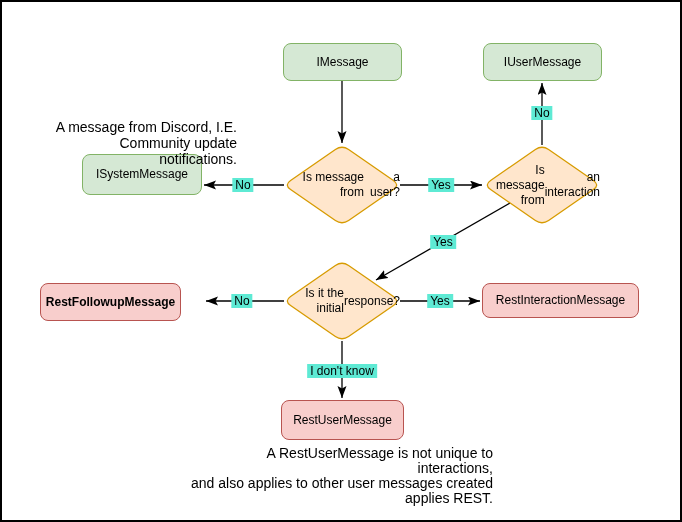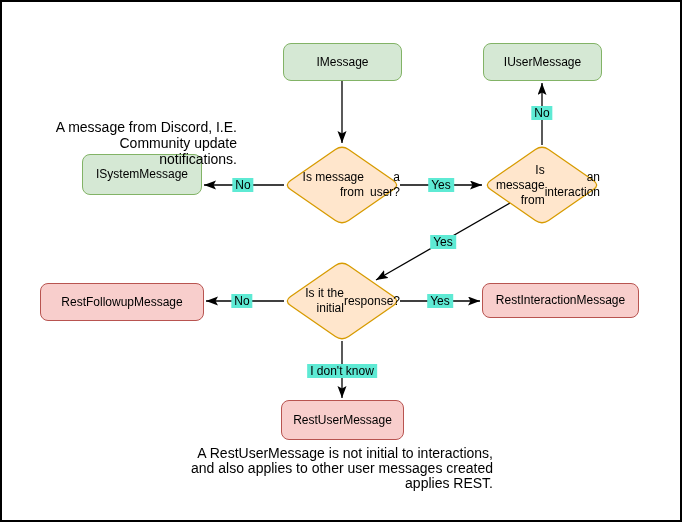--- a/index.html
+++ b/index.html
@@ -88,21 +88,21 @@
     <use href="#diamond-shape" transform="translate(540,183)"></use>
     <use href="#diamond-shape" transform="translate(340,299)"></use>
   </svg>
 
   <div class="node green" style="left:281px; top:41px; width:119px; height:38px;">IMessage</div>
 
   <div class="node green" style="left:481px; top:41px; width:119px; height:38px;">IUserMessage</div>
 
   <div class="node green" style="left:80px; top:152px; width:120px; height:41px;">ISystemMessage</div>
 
-  <div class="node red" style="left:38px; top:281px; width:164px; height:38px;">RestFollowupMessage</div>
+  <div class="node red" style="left:38px; top:281px; width:141px; height:38px;font-weight:bold;">RestFollowupMessage</div>
 
   <div class="node red" style="left:480px; top:281px; width:157px; height:35px;">RestInteractionMessage</div>
 
   <div class="node red" style="left:279px; top:398px; width:123px; height:40px;">RestUserMessage</div>
 
   <div class="diamond-label" style="left:282px; top:143px; width:116px; height:80px;">
     <span>Is message from</span>
     <span>a user?</span>
   </div>
 
@@ -129,18 +129,18 @@
   <div class="edge-label" style="left:438px; top:299px;">Yes</div>
 
   <div class="edge-label" style="left:340px; top:369px;">I don't know</div>
 
   <div class="annotation" style="left:50px; top:117px; width:185px;">
     <span class="line">A message from Discord, I.E.</span>
     <span class="line">Community update notifications.</span>
   </div>
 
   <div class="annotation" style="left:189px; top:444px; width:302px; line-height:15px;">
-    <span class="line">A RestUserMessage is not initial to interactions,</span>
+    <span class="line">A RestUserMessage is not unique to interactions,</span>
     <span class="line">and also applies to other user messages created</span>
     <span class="line">applies REST.</span>
   </div>
 
 </div>
 
 </body></html>

